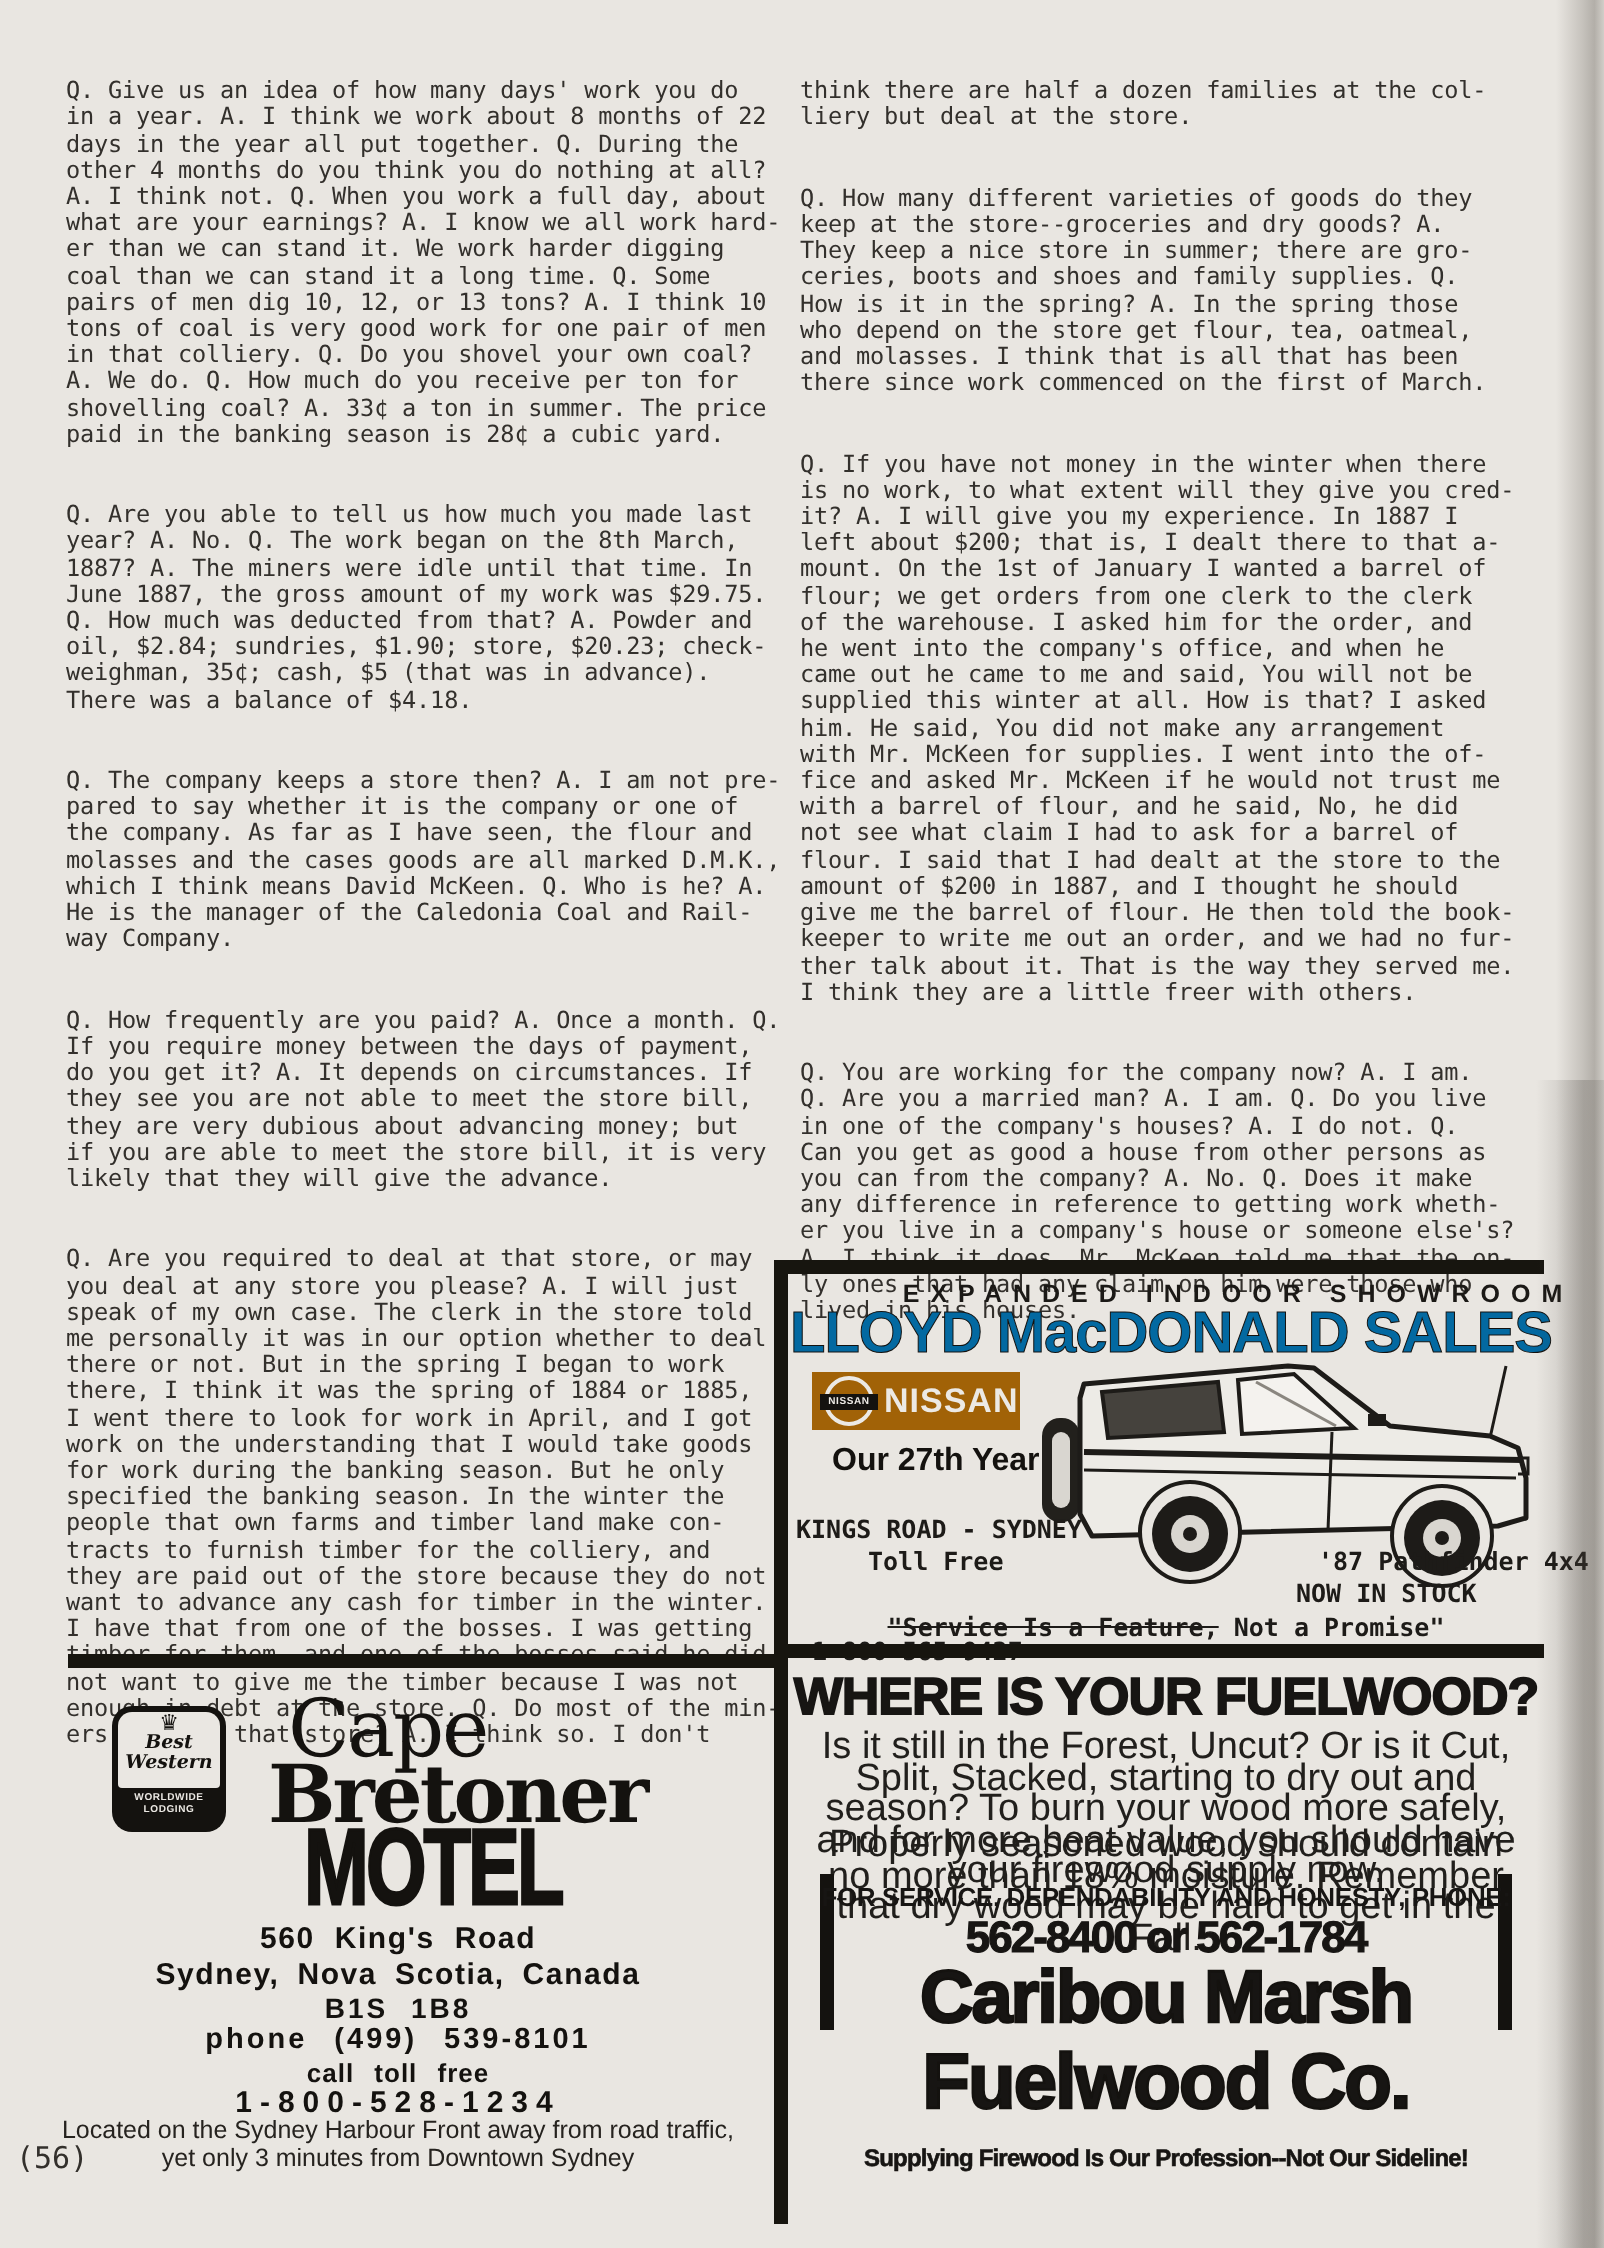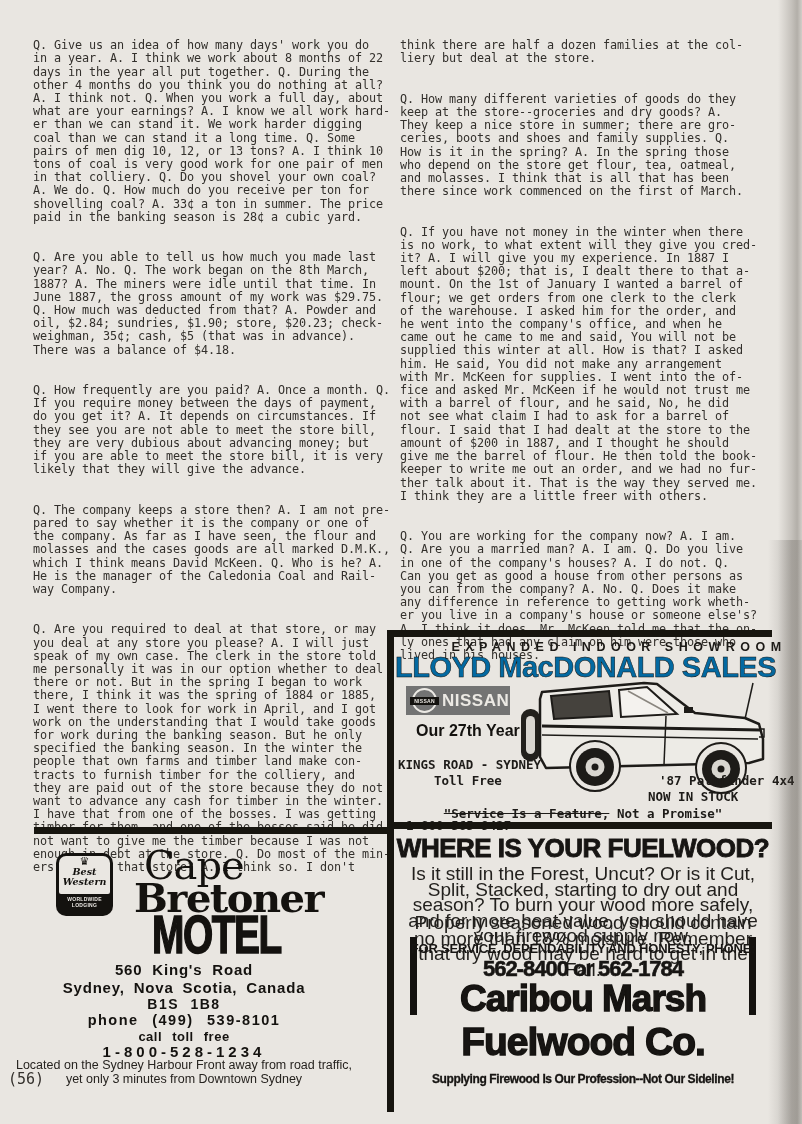--- a/index.html
+++ b/index.html
@@ -15,21 +15,21 @@
   
   .hr-left{position:absolute;left:34px;top:827px;width:358px;height:7px;background:#17150f;}
   .vr-mid{position:absolute;left:387px;top:630px;width:7px;height:482px;background:#17150f;}
   
   .ad-nissan{position:absolute;left:394px;top:630px;width:378px;height:192px;}
   .nissan-top{position:absolute;left:0;top:0;width:100%;height:7px;background:#17150f;}
   .showroom{position:absolute;top:10px;left:0;width:100%;text-align:center;font-weight:bold;
             font-size:12.5px;letter-spacing:5.5px;white-space:nowrap;color:#1b1916;padding-left:36px;}
   .nissan-title{position:absolute;top:21px;left:1px;margin:0;font-size:29px;font-weight:bold;
             letter-spacing:-0.5px;white-space:nowrap;color:#0369a1;-webkit-text-stroke:0.5px #14120f;}
-  .nissan-logo{position:absolute;top:56px;left:12px;width:104px;height:29px;background:#737373;
+  .nissan-logo{position:absolute;top:56px;left:12px;width:104px;height:29px;background:#a16207;
             display:flex;align-items:center;gap:5px;padding:0 6px;box-sizing:border-box;}
   .nissan-emblem{width:21px;height:21px;border:2.5px solid #ece9e4;border-radius:50%;
             position:relative;flex:0 0 auto;}
   .nissan-emblem .bar{position:absolute;left:-4px;right:-4px;top:50%;height:8px;
             transform:translateY(-50%);background:#14120f;color:#ece9e4;font-size:5px;
             font-weight:bold;text-align:center;line-height:8px;letter-spacing:0.3px;overflow:hidden;}
   .nissan-word{color:#ece9e4;font-weight:bold;font-size:17px;letter-spacing:0.5px;}
   .year{position:absolute;top:92px;left:22px;font-size:16px;font-weight:bold;color:#14120f;}
   .suv{position:absolute;left:122px;top:36px;width:252px;height:130px;}
   .ad-typed{font-family:"DejaVu Sans Mono","Liberation Mono",monospace;font-weight:bold;
@@ -72,21 +72,21 @@
   .bw-script{font-family:"DejaVu Serif","Liberation Serif",serif;font-style:italic;font-weight:bold;
             font-size:9.5px;line-height:9.5px;white-space:pre-line;}
   .bw-band{color:#eae7e2;font-size:5px;font-weight:bold;text-align:center;line-height:6px;
             padding-top:2px;letter-spacing:0.3px;white-space:pre-line;}
   .cape{position:absolute;left:144px;top:-2px;font-family:"DejaVu Serif","Liberation Serif",serif;
             font-weight:normal;font-size:40px;letter-spacing:-1px;line-height:1;}
   .bretoner{position:absolute;left:134px;top:31px;font-family:"DejaVu Serif","Liberation Serif",serif;
             font-weight:bold;font-size:40px;letter-spacing:-1.5px;line-height:1;}
   .motel-word{position:absolute;left:152px;top:60px;font-size:54px;font-weight:bold;line-height:1;
             transform:scaleX(0.72);transform-origin:left;letter-spacing:-2px;-webkit-text-stroke:1.5px #14120f;}
-  .maddr{position:absolute;left:9px;width:350px;text-align:center;white-space:pre-line;}
+  .maddr{position:absolute;left:24px;width:350px;text-align:center;white-space:pre-line;}
   .addr1{top:114px;font-size:15px;font-weight:bold;word-spacing:5px;letter-spacing:0.8px;}
   .addr2{top:132px;font-size:15px;font-weight:bold;word-spacing:4px;letter-spacing:0.8px;}
   .postal{top:149px;font-size:14px;font-weight:bold;letter-spacing:1.5px;word-spacing:6px;}
   .mphone{top:165px;font-size:14.5px;font-weight:bold;letter-spacing:1.5px;word-spacing:8px;}
   .tolllabel{top:182px;font-size:13px;font-weight:bold;word-spacing:6px;letter-spacing:0.5px;}
   .tollnum{top:196px;font-size:15px;font-weight:bold;letter-spacing:4px;}
   .located{top:212px;font-size:12.5px;line-height:13.5px;color:#26231f;}
   .page-number{position:absolute;left:8px;top:1070px;font-family:"DejaVu Sans Mono",monospace;
             font-size:15px;color:#33302c;}
   
@@ -117,34 +117,34 @@
 shovelling coal? A. 33¢ a ton in summer. The price
 paid in the banking season is 28¢ a cubic yard.</p>
     <p>Q. Are you able to tell us how much you made last
 year? A. No. Q. The work began on the 8th March,
 1887? A. The miners were idle until that time. In
 June 1887, the gross amount of my work was $29.75.
 Q. How much was deducted from that? A. Powder and
 oil, $2.84; sundries, $1.90; store, $20.23; check-
 weighman, 35¢; cash, $5 (that was in advance).
 There was a balance of $4.18.</p>
+    <p>Q. The company keeps a store then? A. I am not pre-
+pared to say whether it is the company or one of
+the company. As far as I have seen, the flour and
+molasses and the cases goods are all marked D.M.K.,
+which I think means David McKeen. Q. Who is he? A.
+He is the manager of the Caledonia Coal and Rail-
+way Company.</p>
     <p>Q. How frequently are you paid? A. Once a month. Q.
 If you require money between the days of payment,
 do you get it? A. It depends on circumstances. If
 they see you are not able to meet the store bill,
 they are very dubious about advancing money; but
 if you are able to meet the store bill, it is very
 likely that they will give the advance.</p>
-    <p>Q. The company keeps a store then? A. I am not pre-
-pared to say whether it is the company or one of
-the company. As far as I have seen, the flour and
-molasses and the cases goods are all marked D.M.K.,
-which I think means David McKeen. Q. Who is he? A.
-He is the manager of the Caledonia Coal and Rail-
-way Company.</p>
     <p>Q. Are you required to deal at that store, or may
 you deal at any store you please? A. I will just
 speak of my own case. The clerk in the store told
 me personally it was in our option whether to deal
 there or not. But in the spring I began to work
 there, I think it was the spring of 1884 or 1885,
 I went there to look for work in April, and I got
 work on the understanding that I would take goods
 for work during the banking season. But he only
 specified the banking season. In the winter the

